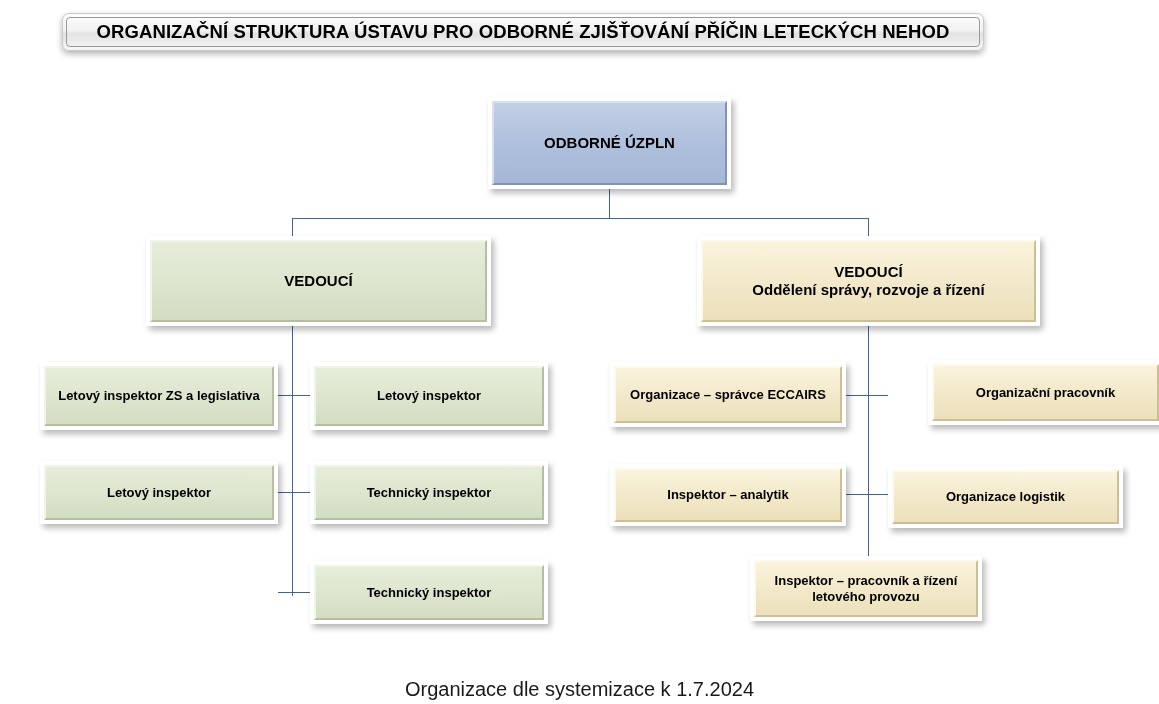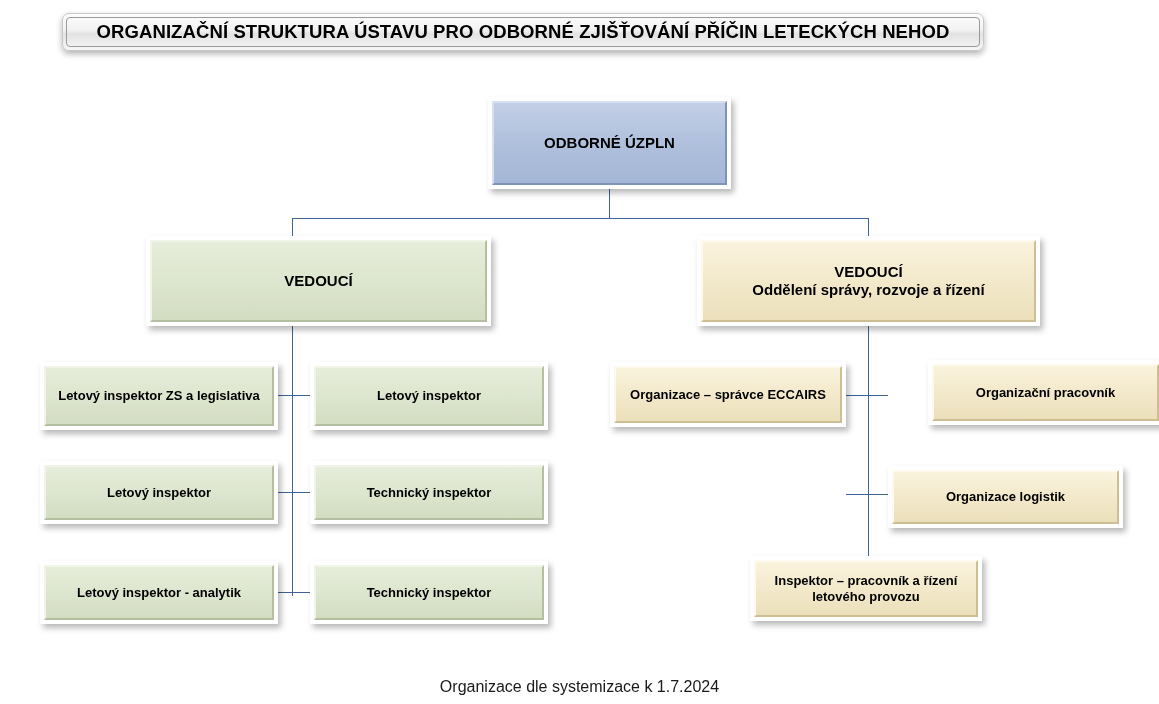--- a/index.html
+++ b/index.html
@@ -111,21 +111,21 @@
   .line.v { width: 1px; }
   .line.h { height: 1px; }
 
   
   .footer {
     position: absolute;
     left: 0;
     top: 678px;
     width: 1159px;
     text-align: center;
-    font-size: 16px;
+    font-size: 20px;
     color: #1a1a1a;
   }
 </style>
 </head>
 <body>
 
 <div id="canvas">
 
   <div class="title-banner">
     <div class="title-inner">
@@ -188,42 +188,42 @@
     <div class="node-inner">
       <span>Letový inspektor</span>
     </div>
   </div>
   <div class="node green leaf" style="left:310px; top:461px; width:238px; height:63px;">
     <div class="node-inner">
       <span>Technický inspektor</span>
     </div>
   </div>
 
-  <div class="node green leaf" style="left:40px; top:561px; width:238px; height:63px;">
-    <div class="node-inner">
-      <span>Letový inspektor - analytik</span>
-    </div>
-  </div>
   <div class="node green leaf" style="left:310px; top:561px; width:238px; height:63px;">
     <div class="node-inner">
       <span>Technický inspektor</span>
     </div>
   </div>
 
   <div class="node tan leaf" style="left:610px; top:362px; width:236px; height:65px;">
     <div class="node-inner">
       <span>Organizace – správce ECCAIRS</span>
     </div>
   </div>
   <div class="node tan leaf" style="left:928px; top:360px; width:235px; height:65px;">
     <div class="node-inner">
       <span>Organizační pracovník</span>
     </div>
   </div>
 
+  <div class="node tan leaf" style="left:610px; top:464px; width:236px; height:62px;">
+    <div class="node-inner">
+      <span>Inspektor – analytik</span>
+    </div>
+  </div>
   <div class="node tan leaf" style="left:888px; top:466px; width:235px; height:62px;">
     <div class="node-inner">
       <span>Organizace logistik</span>
     </div>
   </div>
 
   <div class="node tan leaf" style="left:750px; top:556px; width:232px; height:65px;">
     <div class="node-inner">
       <span>Inspektor – pracovník a řízení letového provozu</span>
     </div>

